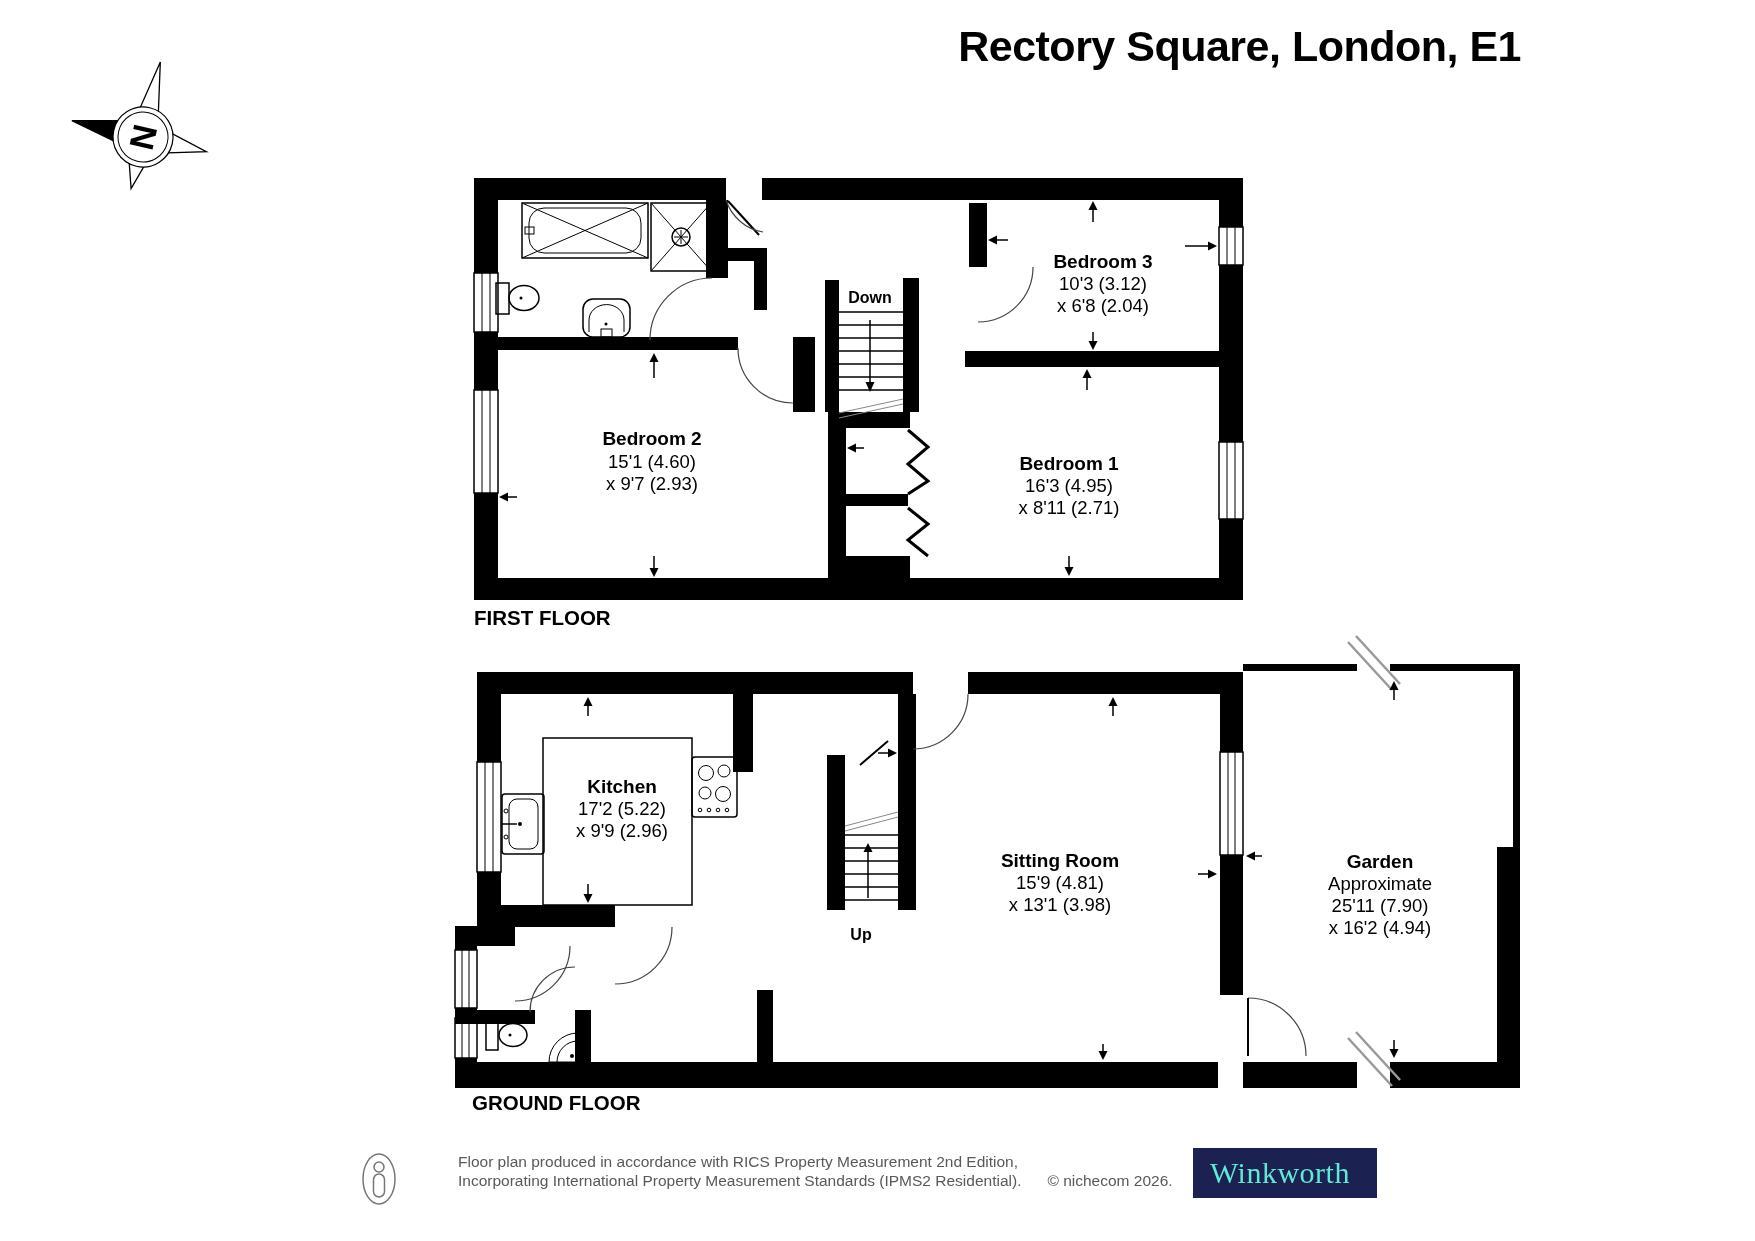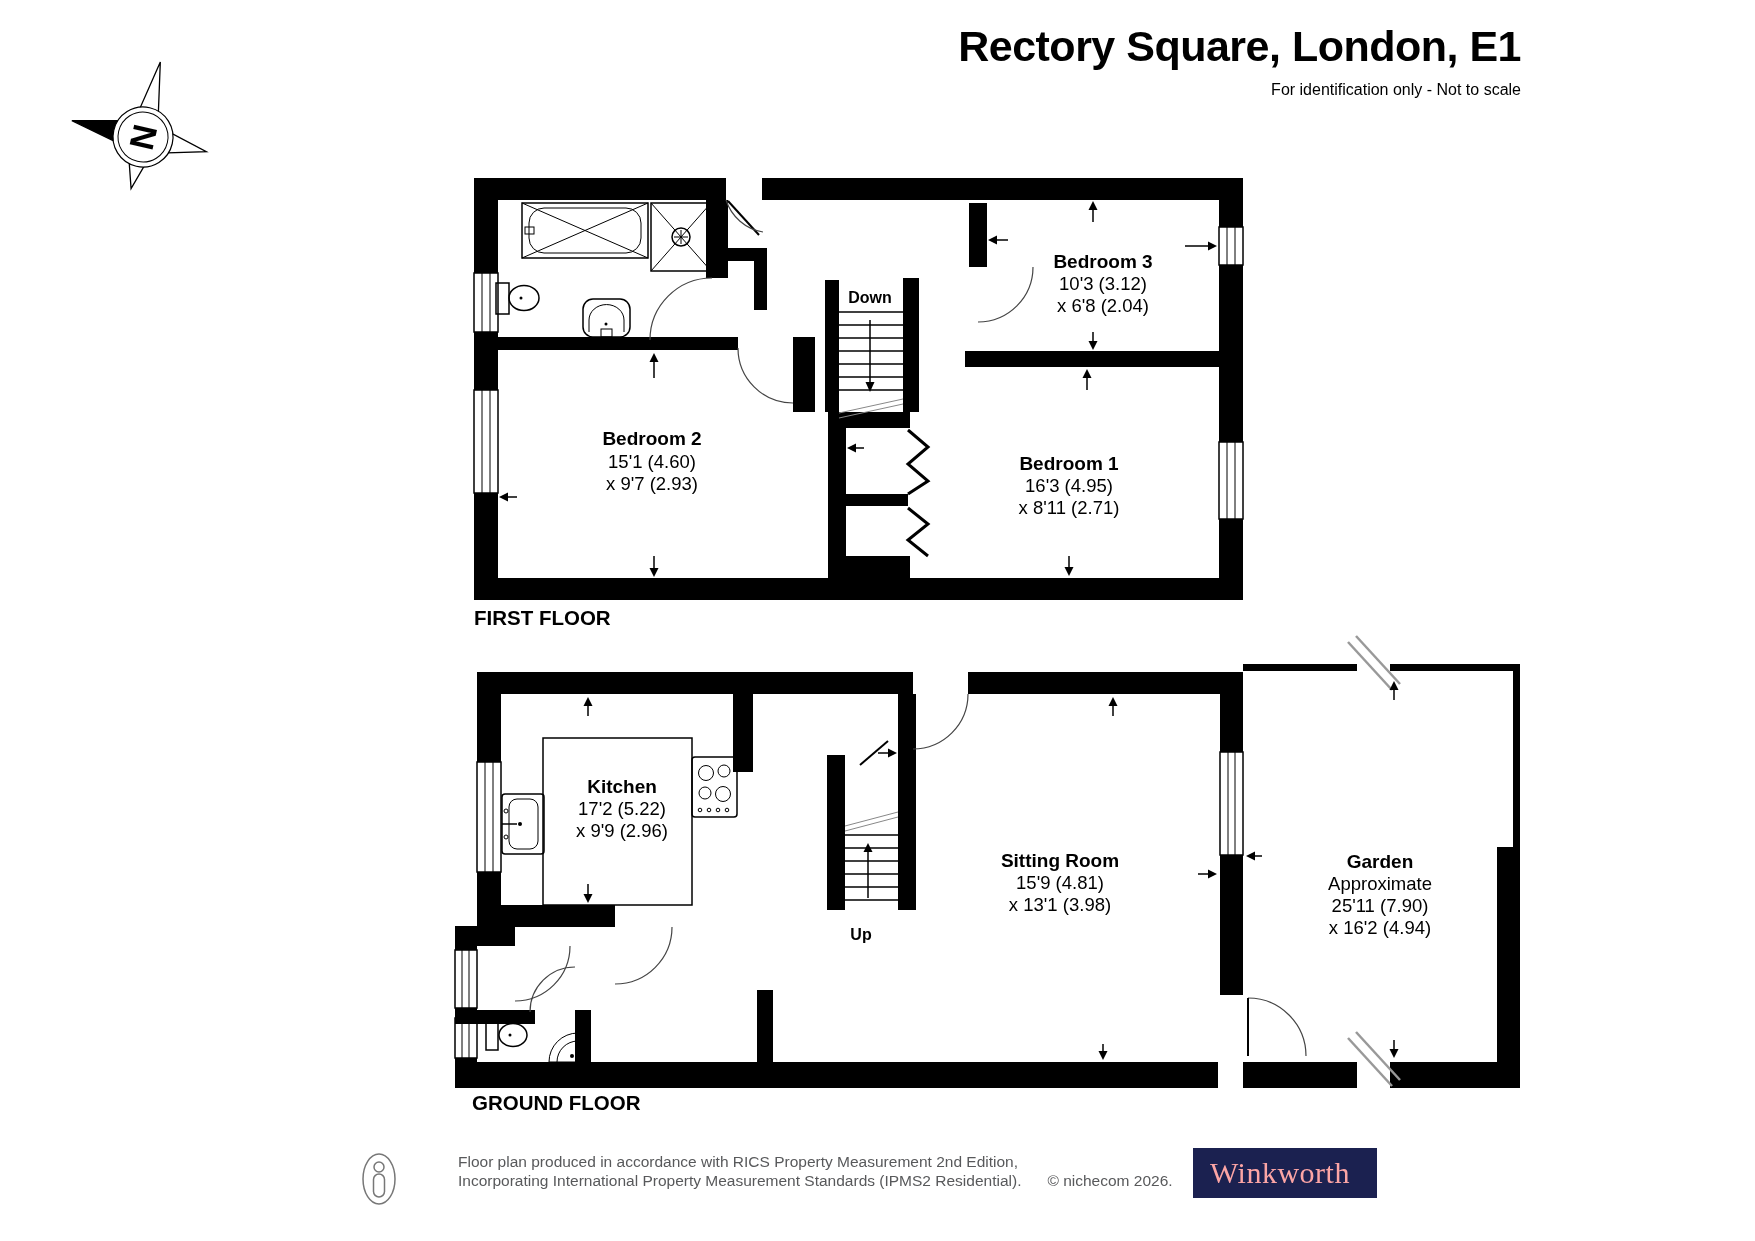--- a/index.html
+++ b/index.html
@@ -26,31 +26,30 @@
   #header{position:absolute;top:22px;right:62px;text-align:right;}
   #hd-title{font-size:43px;font-weight:bold;letter-spacing:-0.5px;}
   #hd-area{font-size:25px;margin-top:8px;}
   #hd-note{font-size:16px;margin-top:10px;}
   #footer{position:absolute;left:360px;top:1152px;display:flex;align-items:flex-start;gap:48px;}
   #foot-text{margin-left:12px;font-size:15.5px;line-height:1.24;color:#58595b;}
   .spacer{display:inline-block;width:26px;}
   .ref-spacer{display:inline-block;width:20px;}
   #logo{position:absolute;left:1193px;top:1148px;width:184px;height:50px;
         display:flex;align-items:center;}
-  #logo span{font-family:"Liberation Serif",serif;font-size:30px;color:#fca5a5;
+  #logo span{font-family:"Liberation Serif",serif;font-size:30px;color:#5eead4;
         padding-left:17px;letter-spacing:0.5px;}
 </style>
 </head>
 <body>
 
 <div id="page">
 
   <div id="header">
     <div id="hd-title">Rectory Square, London, E1</div>
-    <div id="hd-note">For identification only - Not to scale</div>
   </div>
 
   <svg id="plan-svg" width="1755" height="1241" viewBox="0 0 1755 1241">
 
     <g transform="translate(143,137)">
       <g transform="rotate(13)">
         <polygon points="0,-77 12,-14 65,0 12,14 0,53 -12,14 -73,0 -12,-14" fill="#fff" stroke="#000" stroke-width="1.3"></polygon>
         <polygon points="-73,0 -12,-14 0,0 -12,14" fill="#000"></polygon>
         <circle r="30" fill="#fff" stroke="#000" stroke-width="1.2"></circle>
         <circle r="25" fill="#fff" stroke="#000" stroke-width="1"></circle>

